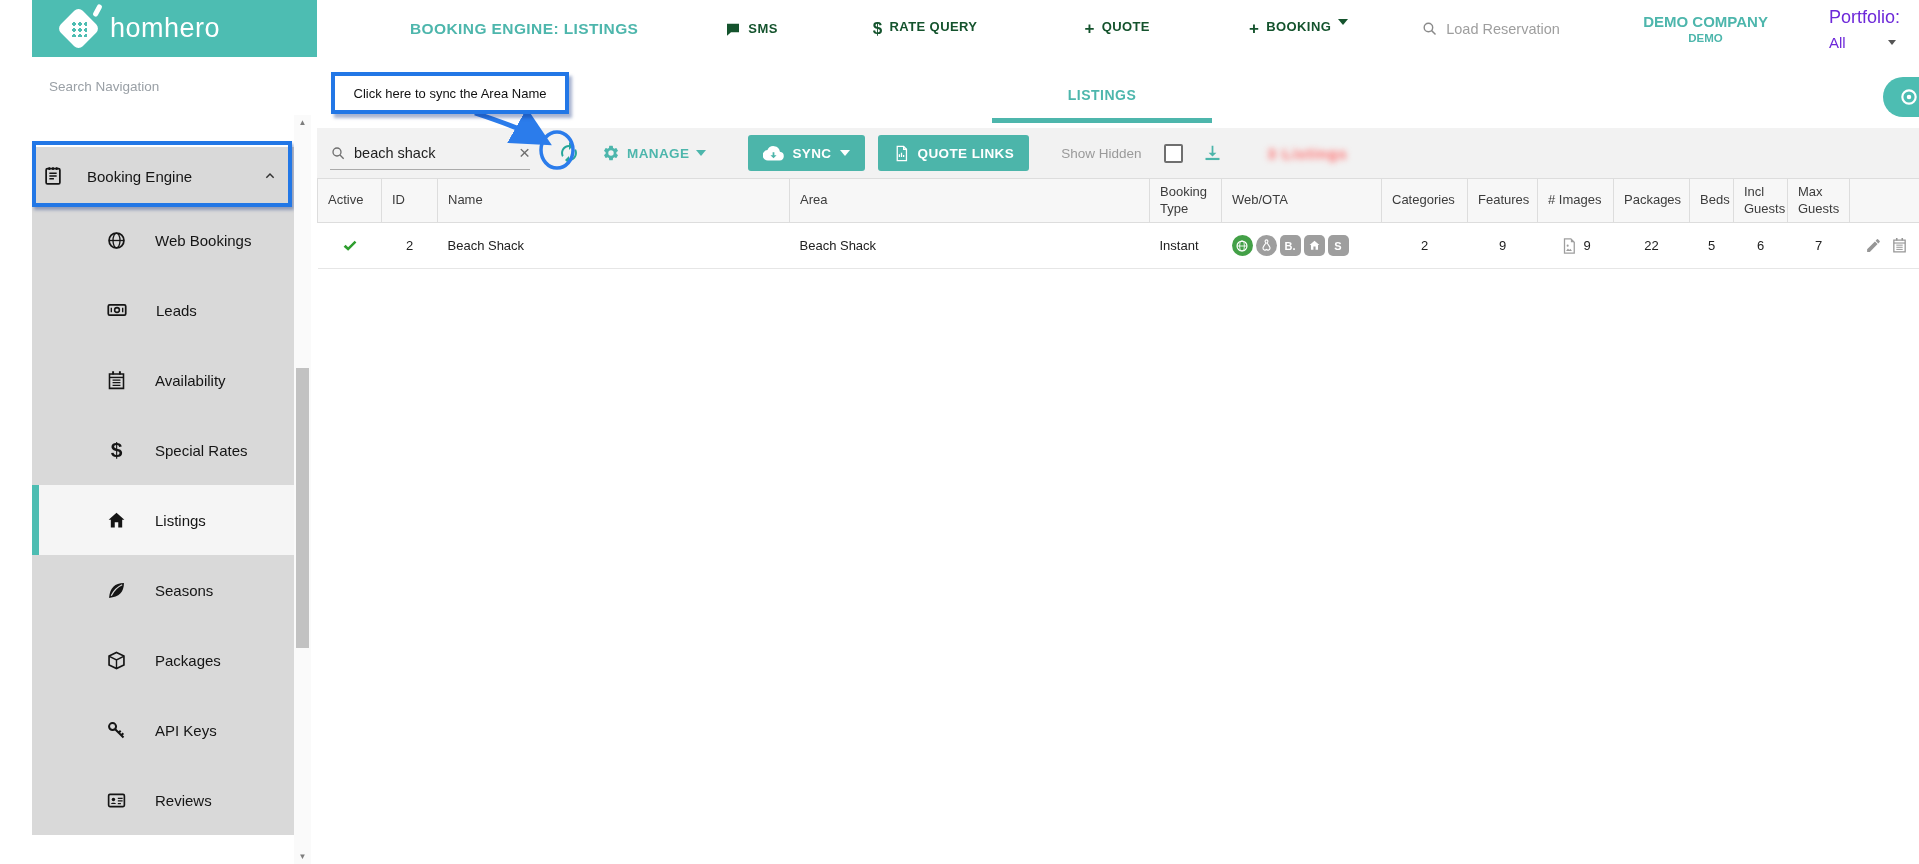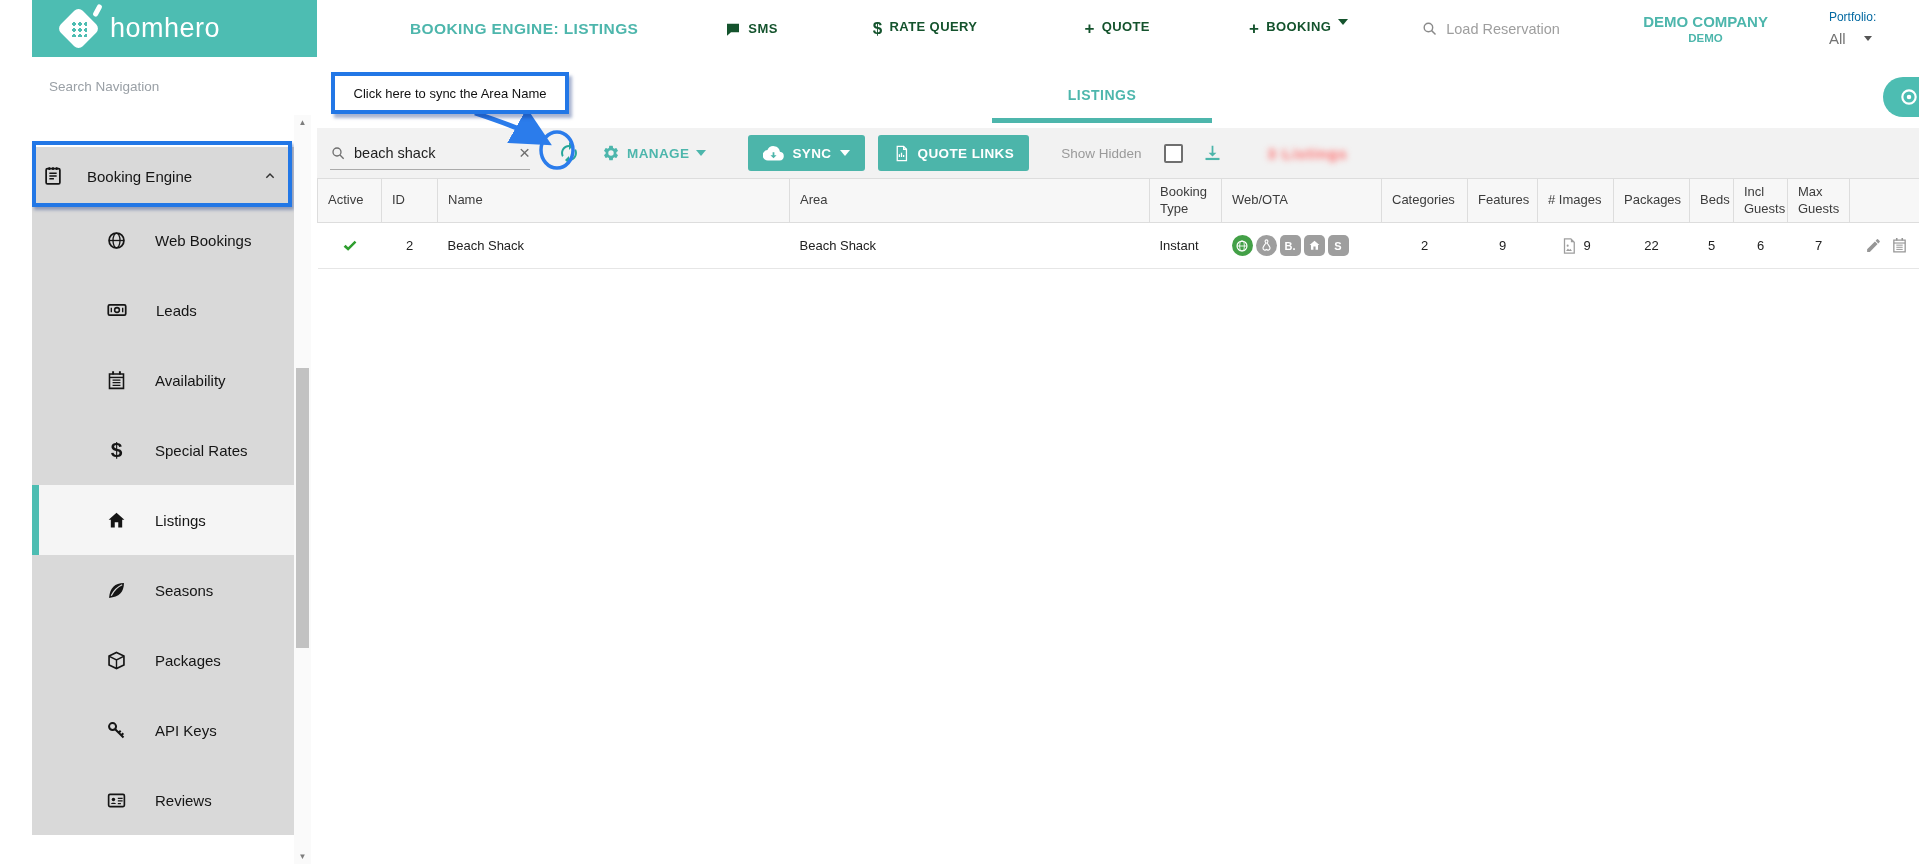--- a/index.html
+++ b/index.html
@@ -60,22 +60,22 @@
   .hmenu .glyph { font-size:17px; font-weight:bold; }
   .m-sms { margin-left:40px; } .m-rate { margin-left:48px; } .m-quote { margin-left:60px; }
   .m-booking { margin-left:52px; }
   .load-res { margin-left:26px; display:flex; align-items:center; gap:8px; width:170px; color:#8a8a8a; }
   .load-res input { border:none; outline:none; width:130px; font-size:14.5px; color:#333;
     background:transparent; font-family:inherit; }
   .load-res input::placeholder { color:#9e9e9e; }
   .company { margin-left:20px; width:152px; text-align:center; color:#4db6ac; font-weight:bold; }
   .company .c1 { font-size:15px; } .company .c2 { font-size:11.5px; margin-top:2px; }
   .portfolio { margin-left:14px; width:172px; position:relative; cursor:pointer; }
-  .portfolio .plabel { color:#0369a1; font-size:12px; }
-  .portfolio .pvalue { color:#737373; font-size:15px; margin-top:6px; }
+  .portfolio .plabel { color:#6d28d9; font-size:18px; }
+  .portfolio .pvalue { color:#6d28d9; font-size:15px; margin-top:6px; }
   .portfolio .caret-down { position:absolute; right:4px; bottom:6px; color:#555;
     border-left-width:4px; border-right-width:4px; border-top-width:5px; }
   .hicon { margin-left:27px; color:#5f6368; cursor:pointer; display:flex; align-items:center; }
   .help-circle { width:19px; height:19px; border:2px solid #5f6368; border-radius:50%;
     display:flex; align-items:center; justify-content:center; font-size:12px; font-weight:bold; }
   .support { margin-left:18px; font-size:17px; color:#1d4ed8; cursor:pointer; }
 
   
   .tab-row { position:absolute; left:0; top:57px; width:100%; height:71px; background:#fff; }
   .tooltip-box { position:absolute; left:14px; top:15px; width:238px; height:42px; background:#fff;

